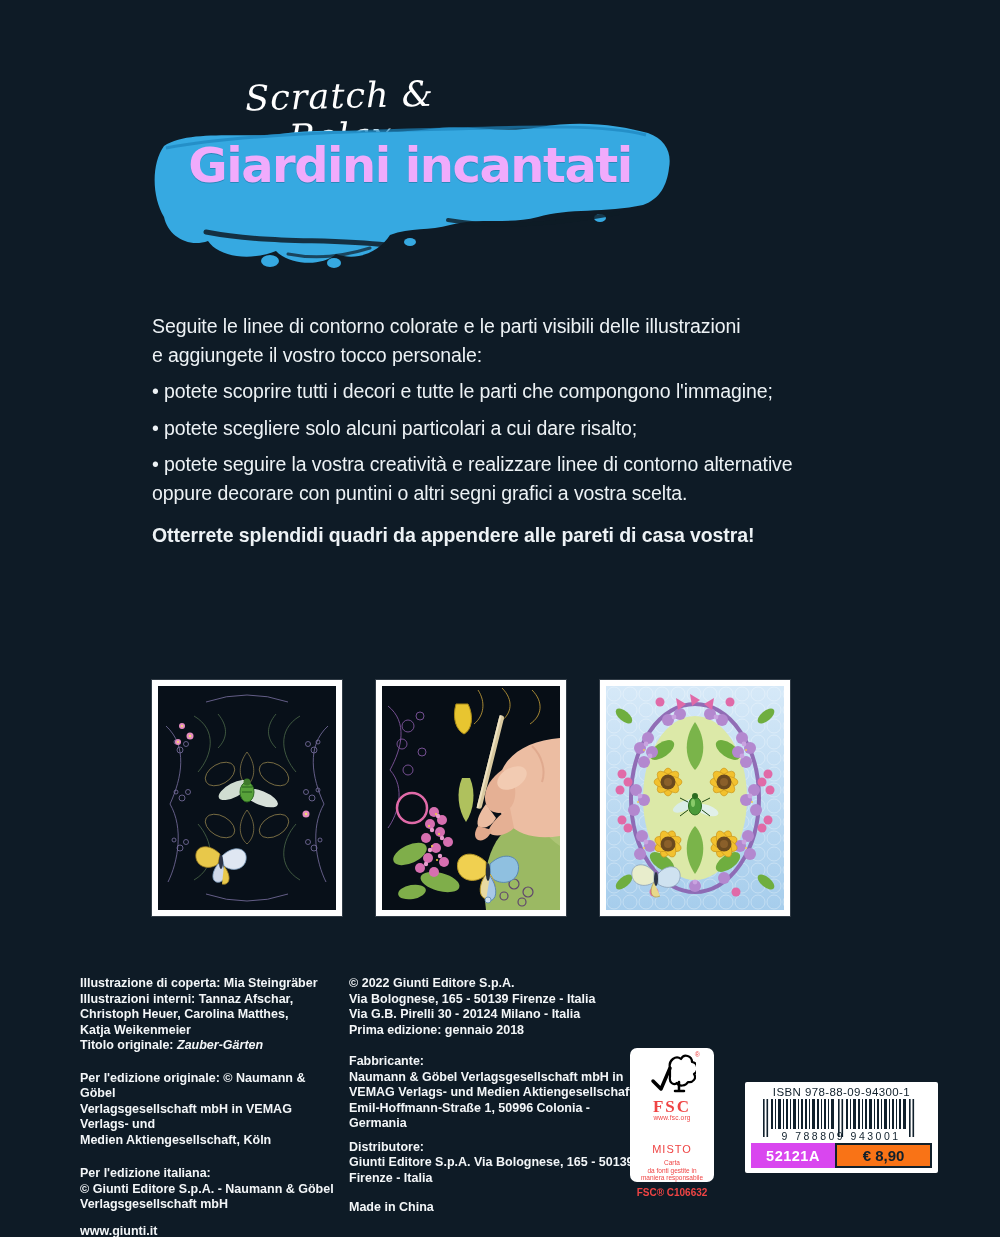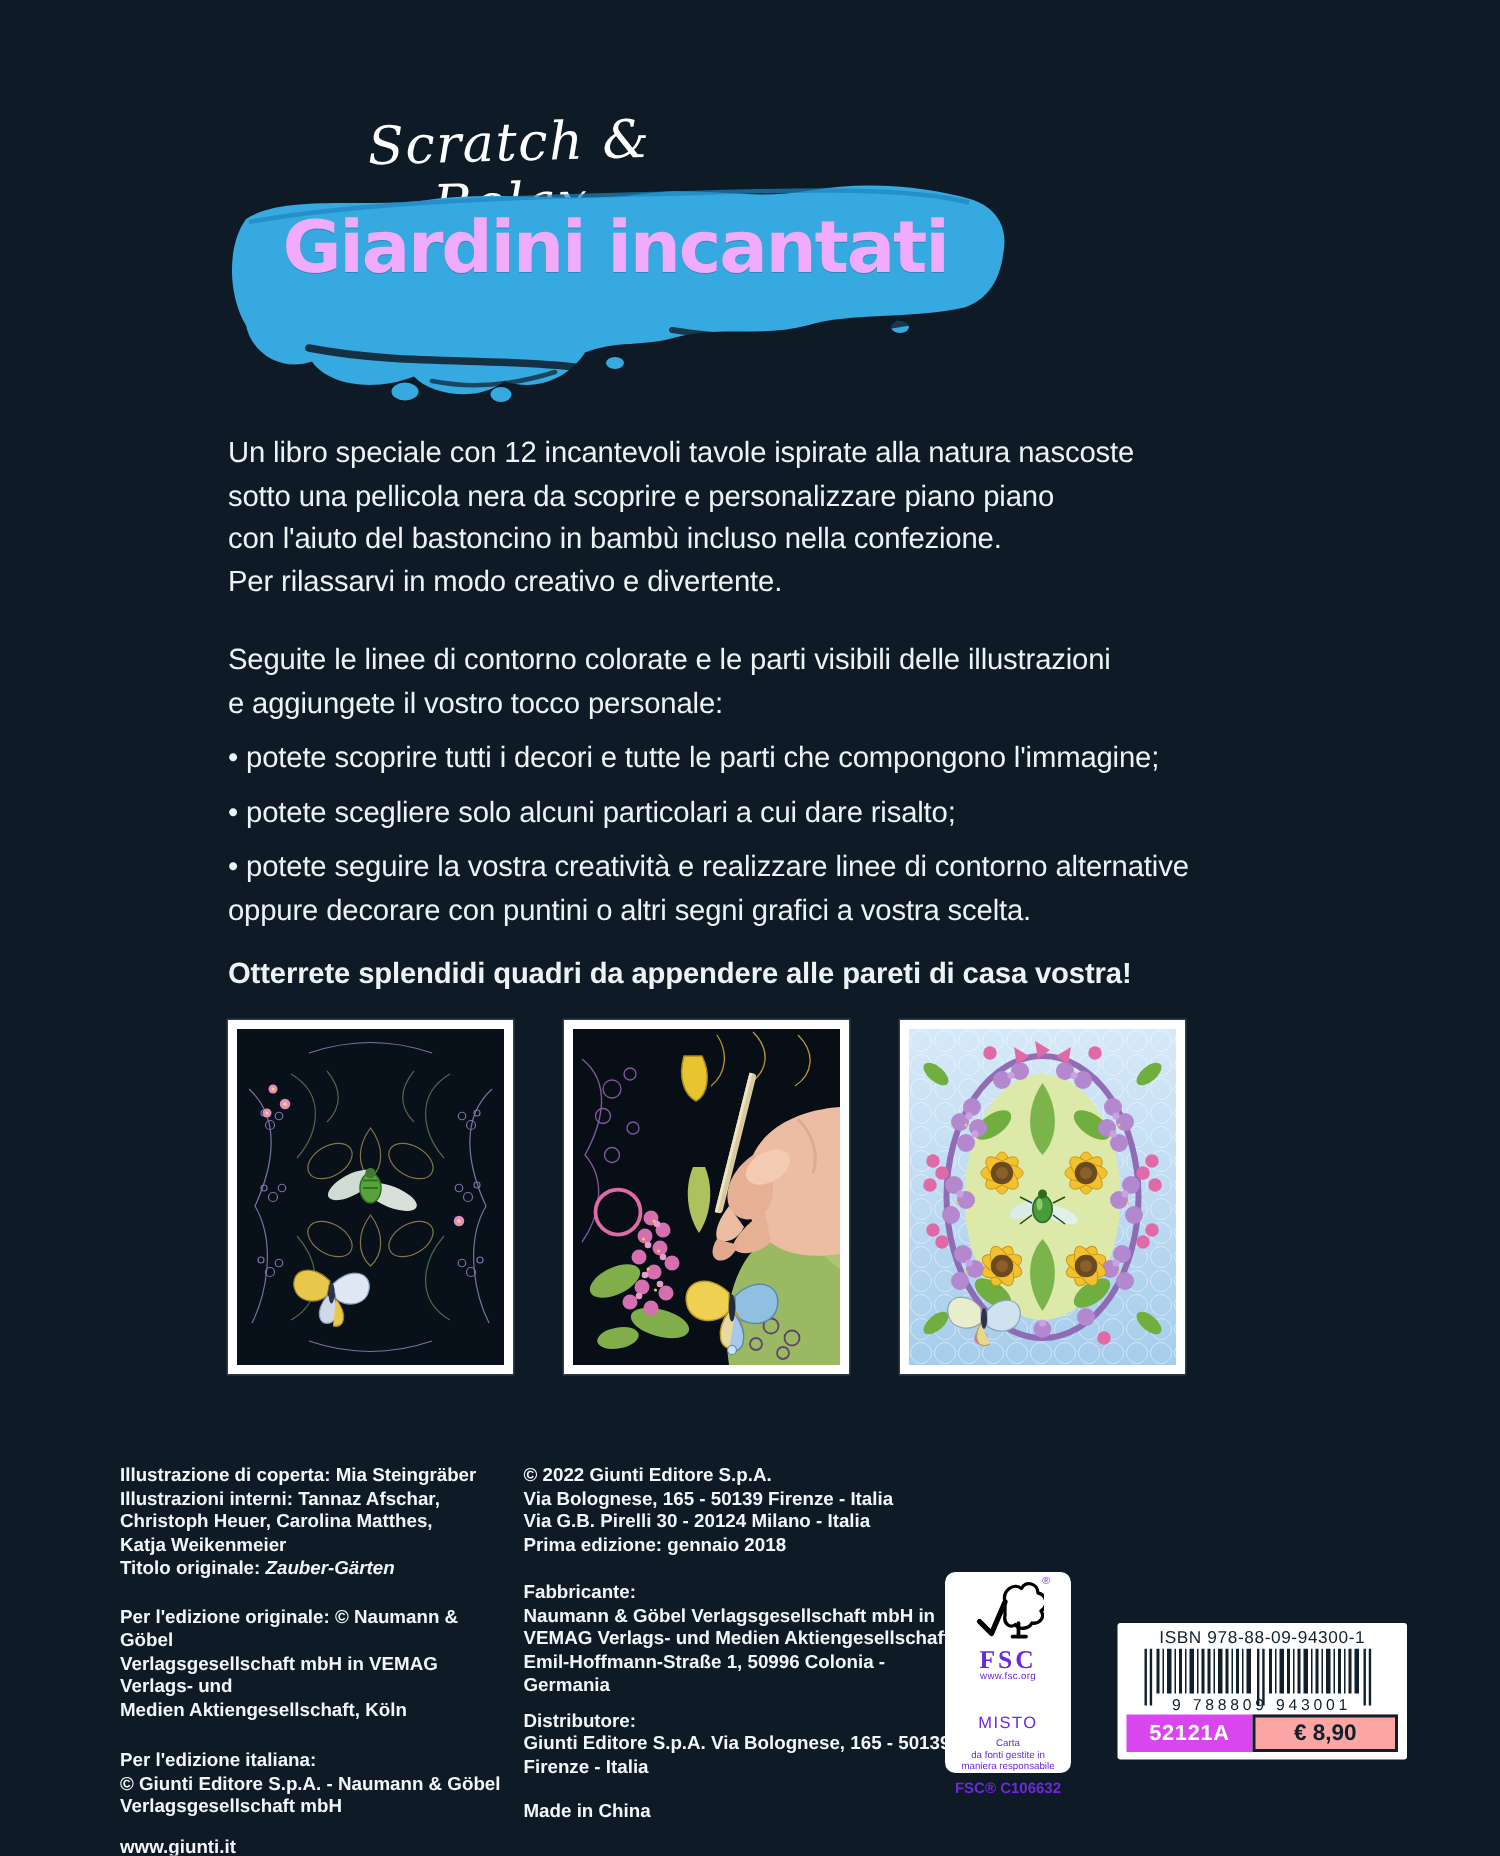--- a/index.html
+++ b/index.html
@@ -47,21 +47,21 @@
   .col-left .blk3{margin-top:18px;}
   .col-left .site{margin-top:11px;}
   .col-mid{left:349px;top:976px;width:300px;}
   .col-mid .blk2{margin-top:16px;}
   .col-mid .blk3{margin-top:8px;}
   .col-mid .made{margin-top:14px;}
   .italic{font-style:italic;}
   
   .fsc{
     position:absolute;left:630px;top:1048px;width:84px;height:134px;box-sizing:border-box;
-    background:#ffffff;border-radius:7px;color:#6d28d9;text-align:center;padding-top:5px;
+    background:#ffffff;border-radius:7px;color:#ef4444;text-align:center;padding-top:5px;
   }
   .fsc .treewrap{position:relative;width:48px;height:46px;margin:0 auto;}
   .fsc .reg{position:absolute;right:-4px;top:-2px;font-size:7px;}
   .fsc .acronym{font-family:"Liberation Serif",serif;font-weight:700;font-size:17px;letter-spacing:2px;line-height:15px;}
   .fsc .url{font-size:6.5px;letter-spacing:.2px;line-height:8px;}
   .fsc .grade{font-size:11px;letter-spacing:1px;margin-top:21px;line-height:12px;}
   .fsc .claim{font-size:6.5px;line-height:7.5px;margin-top:4px;white-space:pre-line;}
   .fsc .license{font-size:10px;font-weight:700;margin-top:5px;}
   
   .barcode{
@@ -69,21 +69,21 @@
     background:#ffffff;border-radius:2px;padding-top:4px;color:#10202c;
   }
   .barcode .isbn{font-size:11.5px;text-align:center;letter-spacing:.4px;font-weight:400;}
   .barcode svg{display:block;margin:1px auto 0;}
   .price-row{display:flex;height:25px;margin:1px 6px 0 6px;}
   .code-cell{
     flex:0 0 84px;background:#d946ef;color:#ffffff;font-weight:700;font-size:14.5px;
     display:flex;align-items:center;justify-content:center;letter-spacing:.5px;
   }
   .price-cell{
-    flex:1;background:#fca5a5;border:2px solid #10202c;color:#10202c;
+    flex:1;background:#f97316;border:2px solid #10202c;color:#10202c;
     font-weight:700;font-size:15px;display:flex;align-items:center;justify-content:center;
   }
 </style>
 </head>
 <body>
 
 <div class="brand">Scratch &amp; Relax</div>
 
 <div class="splash-wrap">
   <svg viewBox="0 0 545 165">
@@ -99,24 +99,20 @@
     <ellipse cx="452" cy="106" rx="6" ry="4" fill="#36a9e1"></ellipse>
     <path d="M18,36 C95,22 210,19 305,17 C390,14 460,13 498,23" fill="none" stroke="#1d85bd" stroke-width="3" opacity="0.7"></path>
     <path d="M58,120 C120,132 180,126 238,133" fill="none" stroke="#0e1b26" stroke-width="5" opacity="0.85" stroke-linecap="round"></path>
     <path d="M300,108 C360,118 420,110 470,101" fill="none" stroke="#0e1b26" stroke-width="4" opacity="0.8" stroke-linecap="round"></path>
     <path d="M140,142 C170,148 200,143 222,136" fill="none" stroke="#0e1b26" stroke-width="3" opacity="0.7" stroke-linecap="round"></path>
   </svg>
 </div>
 <div class="main-title">Giardini incantati</div>
 
 <div class="intro">
-  <p class="para p1">Un libro speciale con 12 incantevoli tavole ispirate alla natura nascoste
-sotto una pellicola nera da scoprire e personalizzare piano piano
-con l'aiuto del bastoncino in bambù incluso nella confezione.
-Per rilassarvi in modo creativo e divertente.</p>
   <p class="para p2">Seguite le linee di contorno colorate e le parti visibili delle illustrazioni
 e aggiungete il vostro tocco personale:</p>
   <p class="para bullet">• potete scoprire tutti i decori e tutte le parti che compongono l'immagine;</p>
   <p class="para bullet">• potete scegliere solo alcuni particolari a cui dare risalto;</p>
   <p class="para bullet">• potete seguire la vostra creatività e realizzare linee di contorno alternative
 oppure decorare con puntini o altri segni grafici a vostra scelta.</p>
   <p class="para closing">Otterrete splendidi quadri da appendere alle pareti di casa vostra!</p>
 </div>
 
 <div class="panels">

